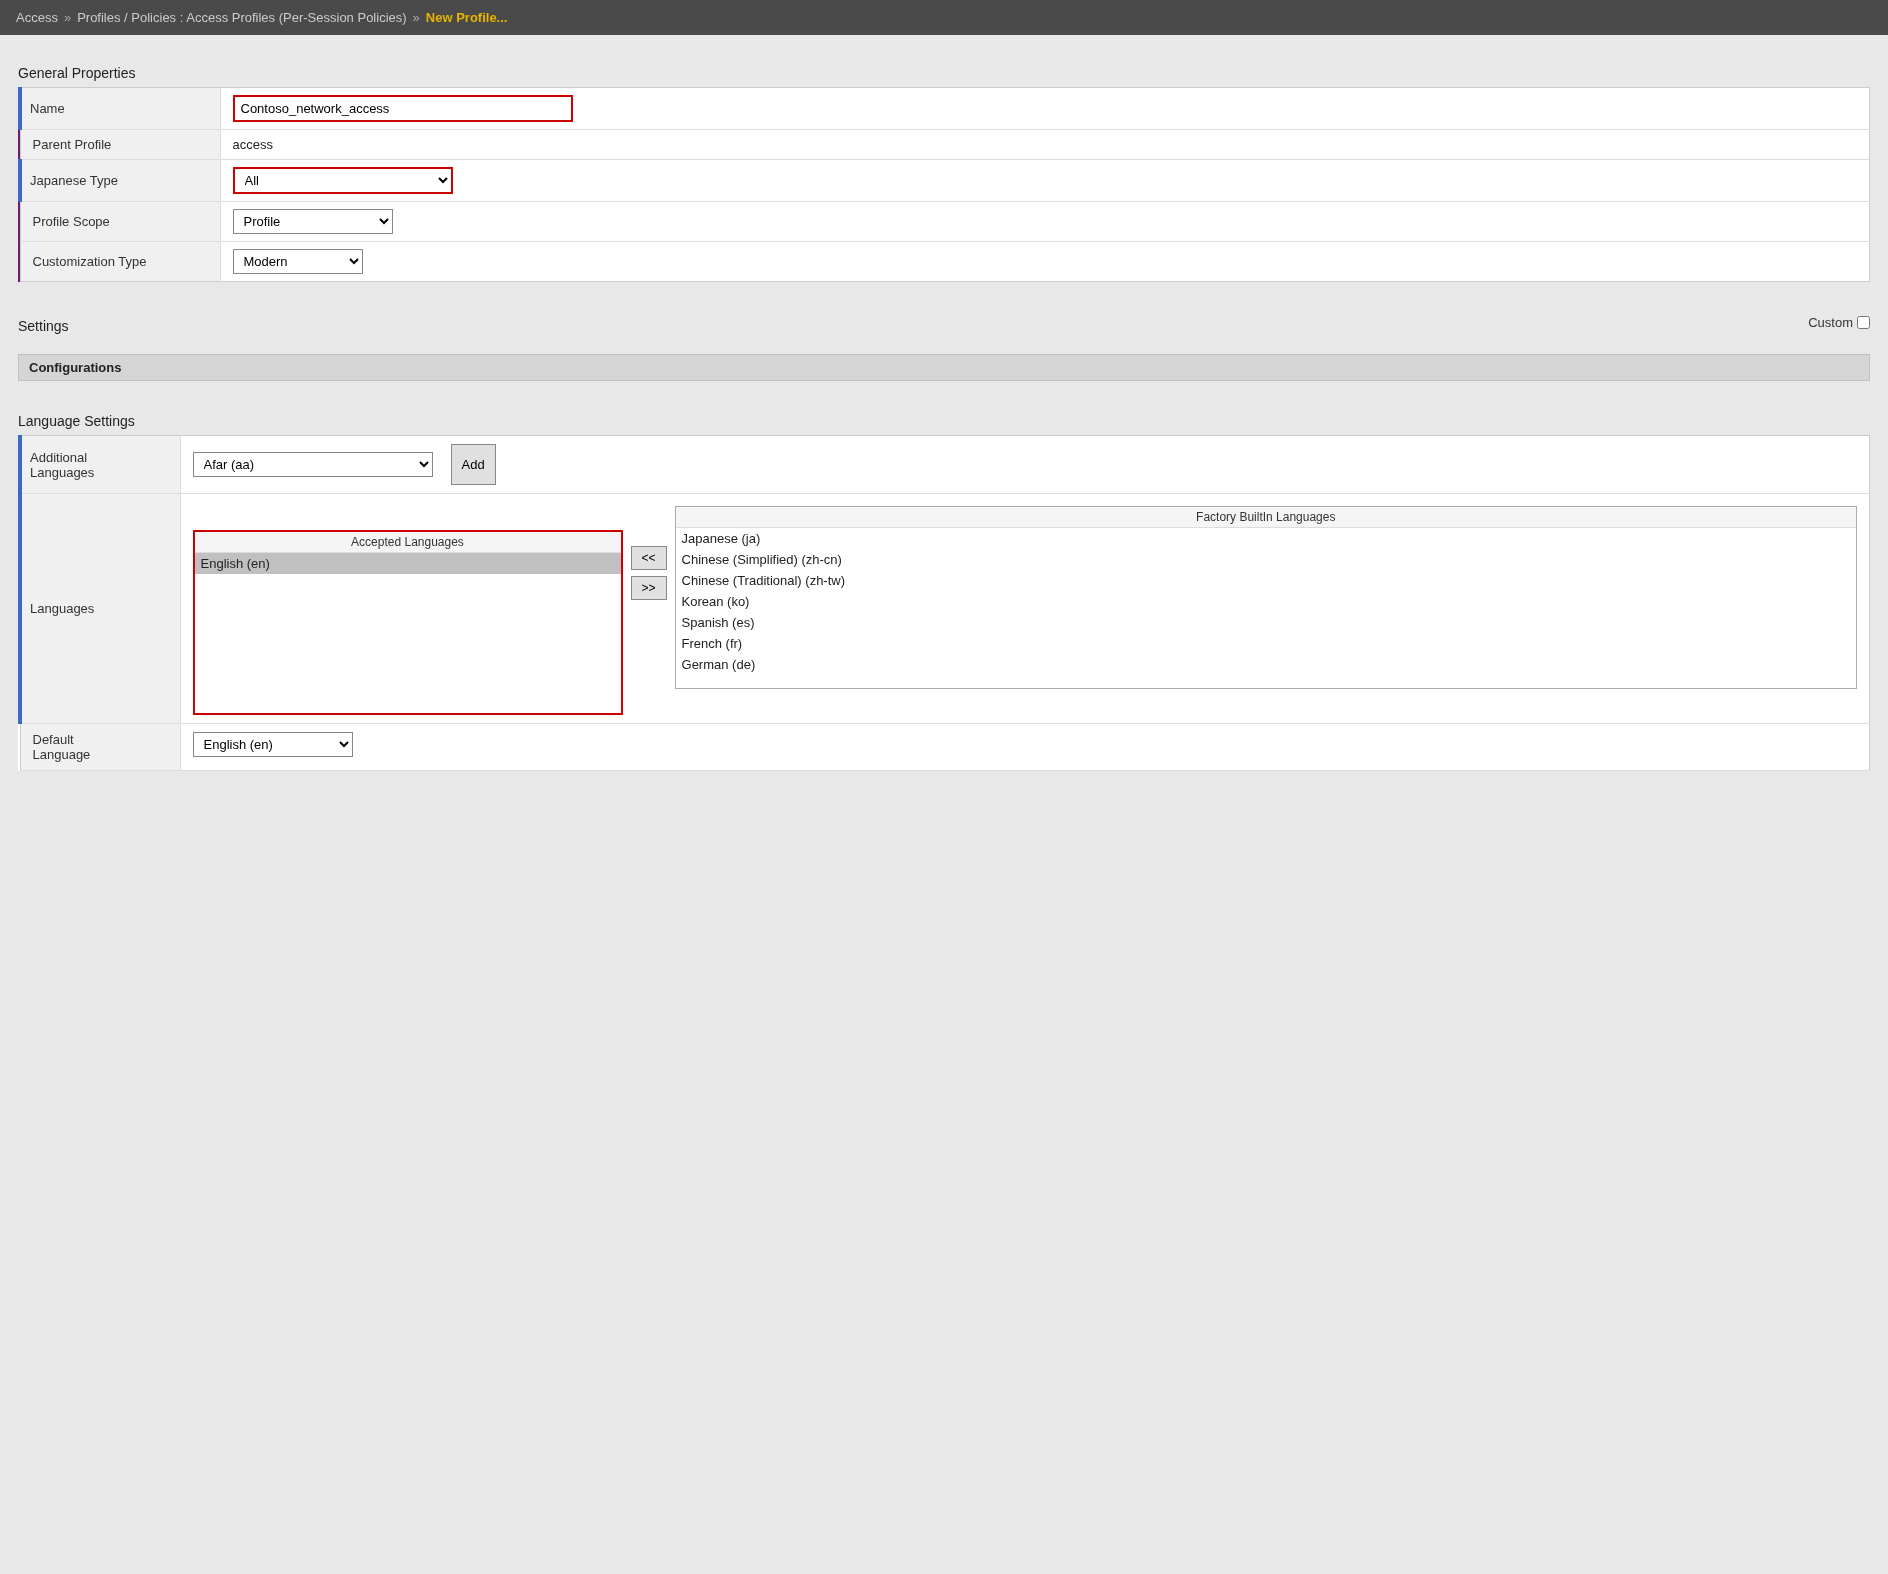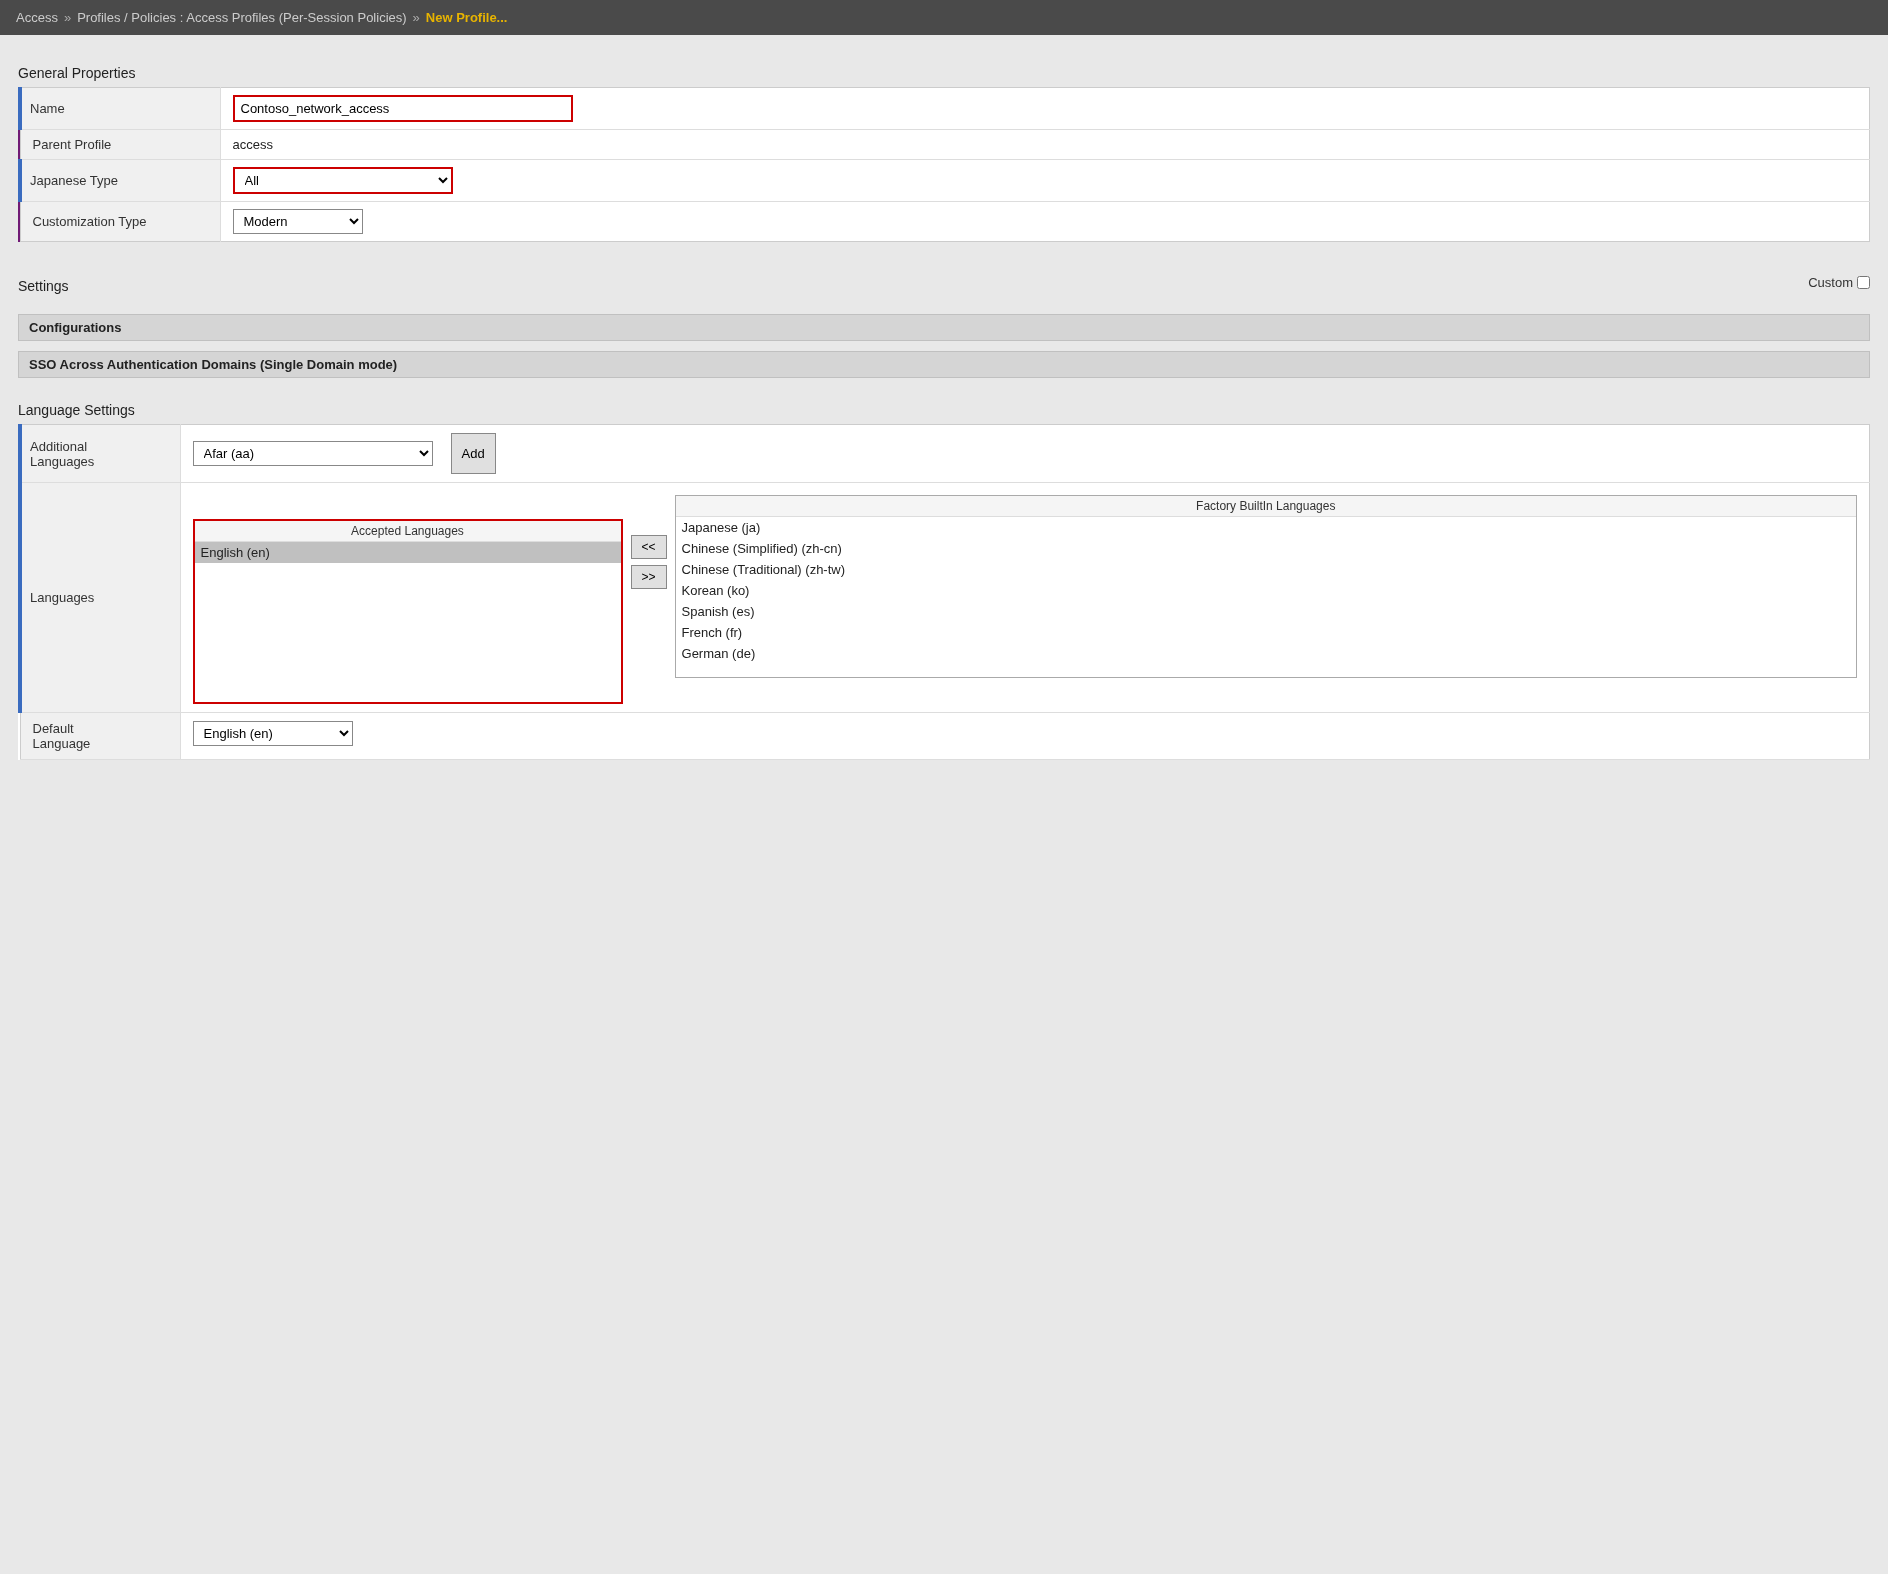--- a/index.html
+++ b/index.html
@@ -307,20 +307,30 @@
         <select class="profile-type-select red-border">
           <option>All</option>
           <option>LTM-APM</option>
           <option>SSL-VPN</option>
           <option>Application Access</option>
           <option>Portal Access</option>
         </select>
       </td>
     </tr>
 
+    <tr>
+      <td class="label-cell">Profile Scope</td>
+      <td class="value-cell">
+        <select class="profile-scope-select">
+          <option>Profile</option>
+          <option>Global</option>
+          <option>Named</option>
+        </select>
+      </td>
+    </tr>
 
     <tr>
       <td class="label-cell">Customization Type</td>
       <td class="value-cell">
         <select class="customization-select">
           <option>Modern</option>
           <option>Standard</option>
           <option>None</option>
         </select>
       </td>
@@ -337,21 +347,20 @@
       <input type="checkbox" style="">
     </div>
   </div>
 
   <div class="spacer"></div>
 
   <div class="gray-band">Configurations</div>
 
   <div class="spacer"></div>
 
-  <div class="gray-band">SSO Across Authentication Domains (Single Domain mode)</div>
 
   <div class="spacer"></div>
 
   <div class="section-heading">Language Settings</div>
 
   <table class="lang-table">
 
     <tbody>
         <tr>
       <td class="lang-label blue-left">Additional<br>Languages</td>

